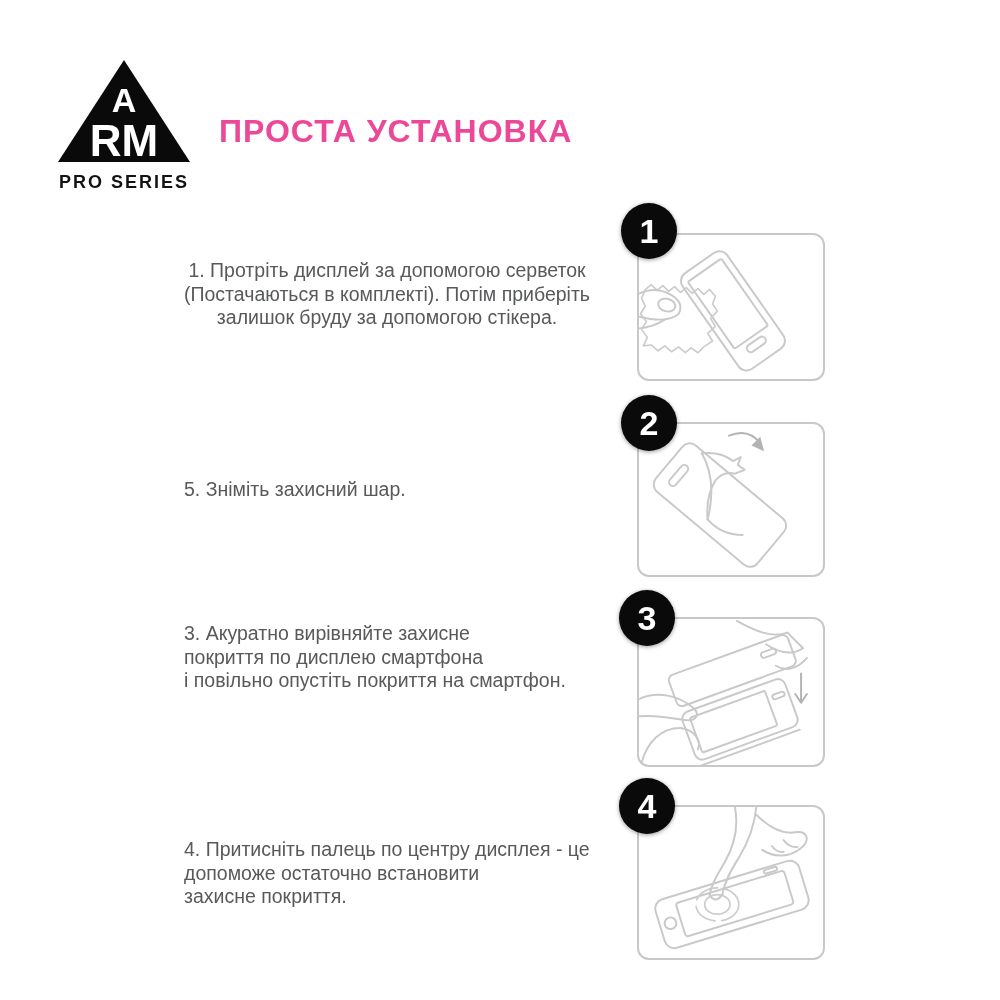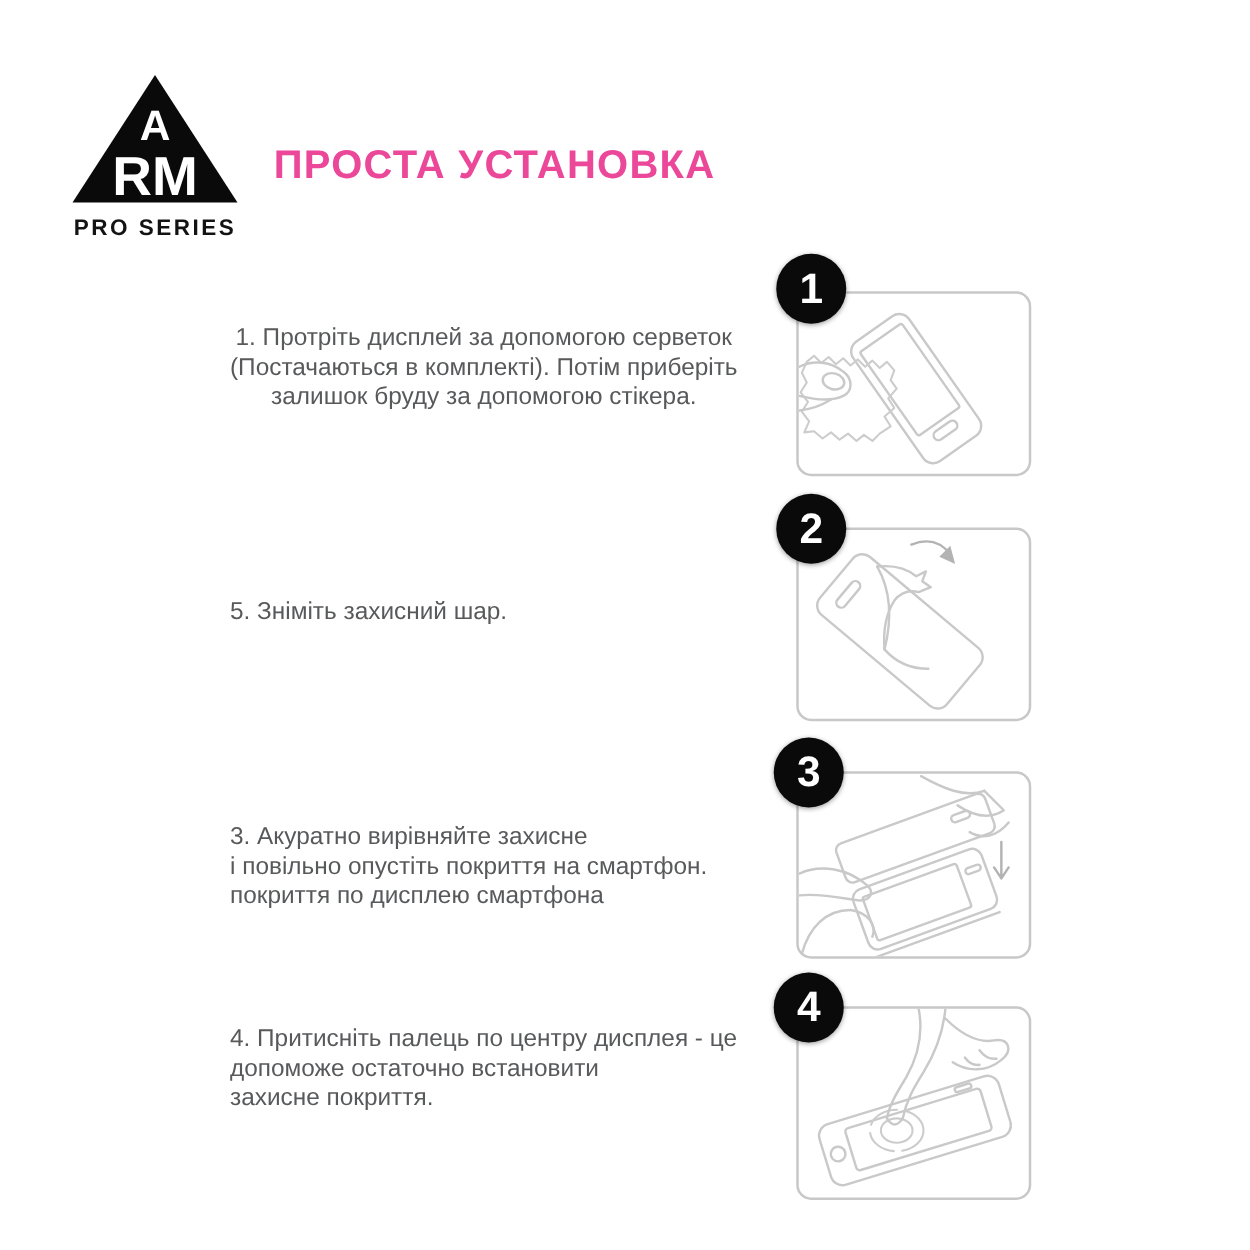--- a/index.html
+++ b/index.html
@@ -19,22 +19,22 @@
     font-size:32px;line-height:38px;font-weight:700;letter-spacing:1px;color:#ec4899;
     white-space:nowrap;
   }
   
   .step-text{
     position:absolute;left:184px;color:#58595b;
     font-size:19.5px;line-height:23.5px;font-weight:400;white-space:nowrap;
   }
   .step-text.s1{top:259px;text-align:center;}
   .step-text.s2{top:478px;}
-  .step-text.s3{top:658px;}
-  .step-text.s4{top:820px;}
+  .step-text.s3{top:622px;}
+  .step-text.s4{top:838px;}
   
   .frame{
     position:absolute;left:637px;background:#ffffff;
     border:2px solid #c8c8c8;border-radius:12px;box-sizing:border-box;
   }
   .frame.f1{top:233px;width:188px;height:148px;}
   .frame.f2{top:422px;width:188px;height:155px;}
   .frame.f3{top:617px;width:188px;height:150px;}
   .frame.f4{top:805px;width:188px;height:155px;}
   .frame svg{display:block;width:100%;height:100%;}
@@ -76,22 +76,22 @@
     <div>(Постачаються в комплекті). Потім приберіть</div>
     <div>залишок бруду за допомогою стікера.</div>
   </div>
 
   <div class="step-text s2">
     <div>5. Зніміть захисний шар.</div>
   </div>
 
   <div class="step-text s3">
     <div>3. Акуратно вирівняйте захисне</div>
+    <div>покриття по дисплею смартфона</div>
     <div>і повільно опустіть покриття на смартфон.</div>
-    <div>покриття по дисплею смартфона</div>
   </div>
 
   <div class="step-text s4">
     <div>4. Притисніть палець по центру дисплея - це</div>
     <div>допоможе остаточно встановити</div>
     <div>захисне покриття.</div>
   </div>
 
   <div class="frame f1">
     <svg viewBox="0 0 188 148">

